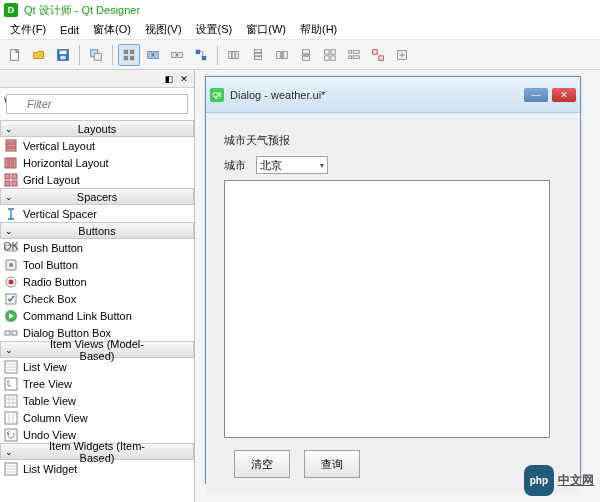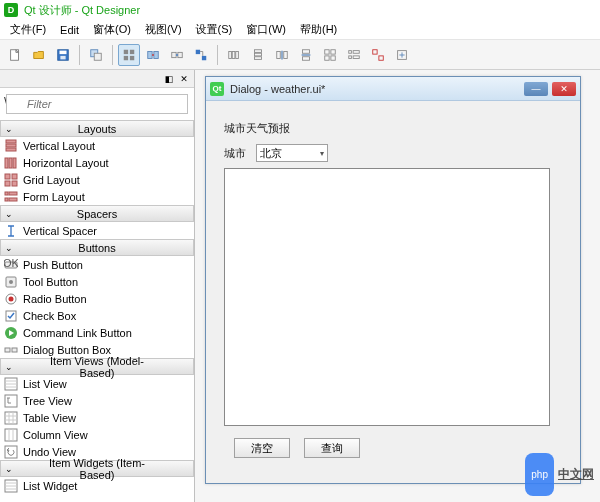--- a/index.html
+++ b/index.html
@@ -37,40 +37,40 @@
 .wb-cat-header .cat-label { position: absolute; left: 50%; transform: translateX(-50%); text-align: center; }
 .wb-item { height: 17px; display: flex; align-items: center; padding: 0 4px; gap: 5px; font-size: 10px; }
 .wb-icon { width: 14px; height: 14px; display: flex; align-items: center; justify-content: center; }
 .wb-icon svg { width: 14px; height: 14px; }
 
 
 .canvas-area { flex: 1; position: relative; background-image: radial-gradient(circle, #b0b0b0 0.5px, transparent 0.5px); background-size: 10px 10px; background-position: 3px 3px; background-color: #f5f5f5; }
 
 
 .dialog { position: absolute; left: 10px; top: 6px; width: 376px; height: 408px; border: 1px solid #6b8fb5; box-shadow: 0 0 3px rgba(0,0,0,0.15); }
-.dialog-titlebar { height: 24px; background: linear-gradient(to bottom, #eaf3fb, #cfe2f3); border-bottom: 1px solid #b0c8e0; display: flex; align-items: center; padding: 0 4px; gap: 6px; }
+.dialog-titlebar { height: 36px; background: linear-gradient(to bottom, #eaf3fb, #cfe2f3); border-bottom: 1px solid #b0c8e0; display: flex; align-items: center; padding: 0 4px; gap: 6px; }
 .dialog-qt-icon { width: 14px; height: 14px; background: #41cd52; border-radius: 2px; display:flex; align-items:center; justify-content:center; color:#fff; font-size:8px; font-weight:bold; }
 .dialog-title { flex: 1; color: #2a2a2a; font-size: 11px; }
 .dialog-win-btns { display: flex; gap: 4px; }
 .win-btn { width: 24px; height: 14px; border-radius: 2px; display: flex; align-items: center; justify-content: center; font-size: 9px; color: #fff; }
 .win-min { background: linear-gradient(to bottom,#7fa8d4,#5a86b8); }
 .win-close { background: linear-gradient(to bottom,#e26060,#c73030); }
 
 .dialog-body { height: calc(100% - 24px); background: #f0f0f0; background-image: radial-gradient(circle, #b8b8b8 0.5px, transparent 0.5px); background-size: 10px 10px; background-position: 5px 5px; padding: 20px 18px; position: relative; }
 .form-title { font-size: 11px; color: #222; margin-bottom: 8px; }
 .form-row { display: flex; align-items: center; gap: 10px; margin-bottom: 6px; }
 .form-label { font-size: 11px; color: #222; }
 .form-select { width: 72px; height: 18px; border: 1px solid #a0a0a0; background: #fff; display: flex; align-items: center; justify-content: space-between; padding: 0 3px; font-size: 10px; }
 .text-area { width: 326px; height: 258px; background: #fff; border: 1px solid #888; margin-top: 2px; }
 .btn-row { display: flex; gap: 14px; margin-top: 12px; padding-left: 10px; }
-.form-btn { min-width: 56px; height: 20px; border: 1px solid #a0a0a0; background: linear-gradient(to bottom,#fdfdfd,#e6e6e6); display: flex; align-items: center; justify-content: center; font-size: 11px; text-align: right; }
+.form-btn { min-width: 56px; height: 28px; border: 1px solid #a0a0a0; background: linear-gradient(to bottom,#fdfdfd,#e6e6e6); display: flex; align-items: center; justify-content: center; font-size: 11px; text-align: right; }
 
 
 .watermark { position: absolute; right: 6px; bottom: 6px; display: flex; align-items: center; gap: 4px; opacity: 0.9; }
-.wm-badge { background: #3b82f6; color: #fff; font-size: 10px; padding: 16px 6px; border-radius: 8px; font-weight: normal; }
+.wm-badge { background: #0c4a6e; color: #fff; font-size: 10px; padding: 10px 6px; border-radius: 8px; font-weight: bold; }
 .wm-text { font-size: 12px; color: #444; font-weight: bold; text-decoration: underline; }
 </style>
 </head>
 <body>
 
 <div class="titlebar">
   <div class="app-icon">D</div>
   <div class="app-title">Qt 设计师 - Qt Designer</div>
 </div>
 
@@ -240,31 +240,20 @@
           <span class="wb-icon">
             <svg viewBox="0 0 14 14">
               <rect x="1" y="1" width="5" height="5" fill="#d99" stroke="#a55"></rect>
               <rect x="8" y="1" width="5" height="5" fill="#d99" stroke="#a55"></rect>
               <rect x="1" y="8" width="5" height="5" fill="#d99" stroke="#a55"></rect>
               <rect x="8" y="8" width="5" height="5" fill="#d99" stroke="#a55"></rect>
             </svg>
           </span>
           <span>Grid Layout</span>
         </div>
-      <div class="wb-item">
-          <span class="wb-icon">
-            <svg viewBox="0 0 14 14">
-              <rect x="1" y="2" width="3" height="3" fill="#d99" stroke="#a55"></rect>
-              <rect x="5" y="2" width="8" height="3" fill="#d99" stroke="#a55"></rect>
-              <rect x="1" y="8" width="3" height="3" fill="#d99" stroke="#a55"></rect>
-              <rect x="5" y="8" width="8" height="3" fill="#d99" stroke="#a55"></rect>
-            </svg>
-          </span>
-          <span>Form Layout</span>
-        </div>
 
       <div class="wb-cat-header">
           <span class="arrow">⌄</span>
           <span class="cat-label">Spacers</span>
         </div>
       <div class="wb-item">
           <span class="wb-icon">
             <svg viewBox="0 0 14 14">
               <path d="M7 2 L7 12 M4 2 L10 2 M4 12 L10 12" stroke="#3a76c4" stroke-width="1.3" fill="none"></path>
             </svg>

